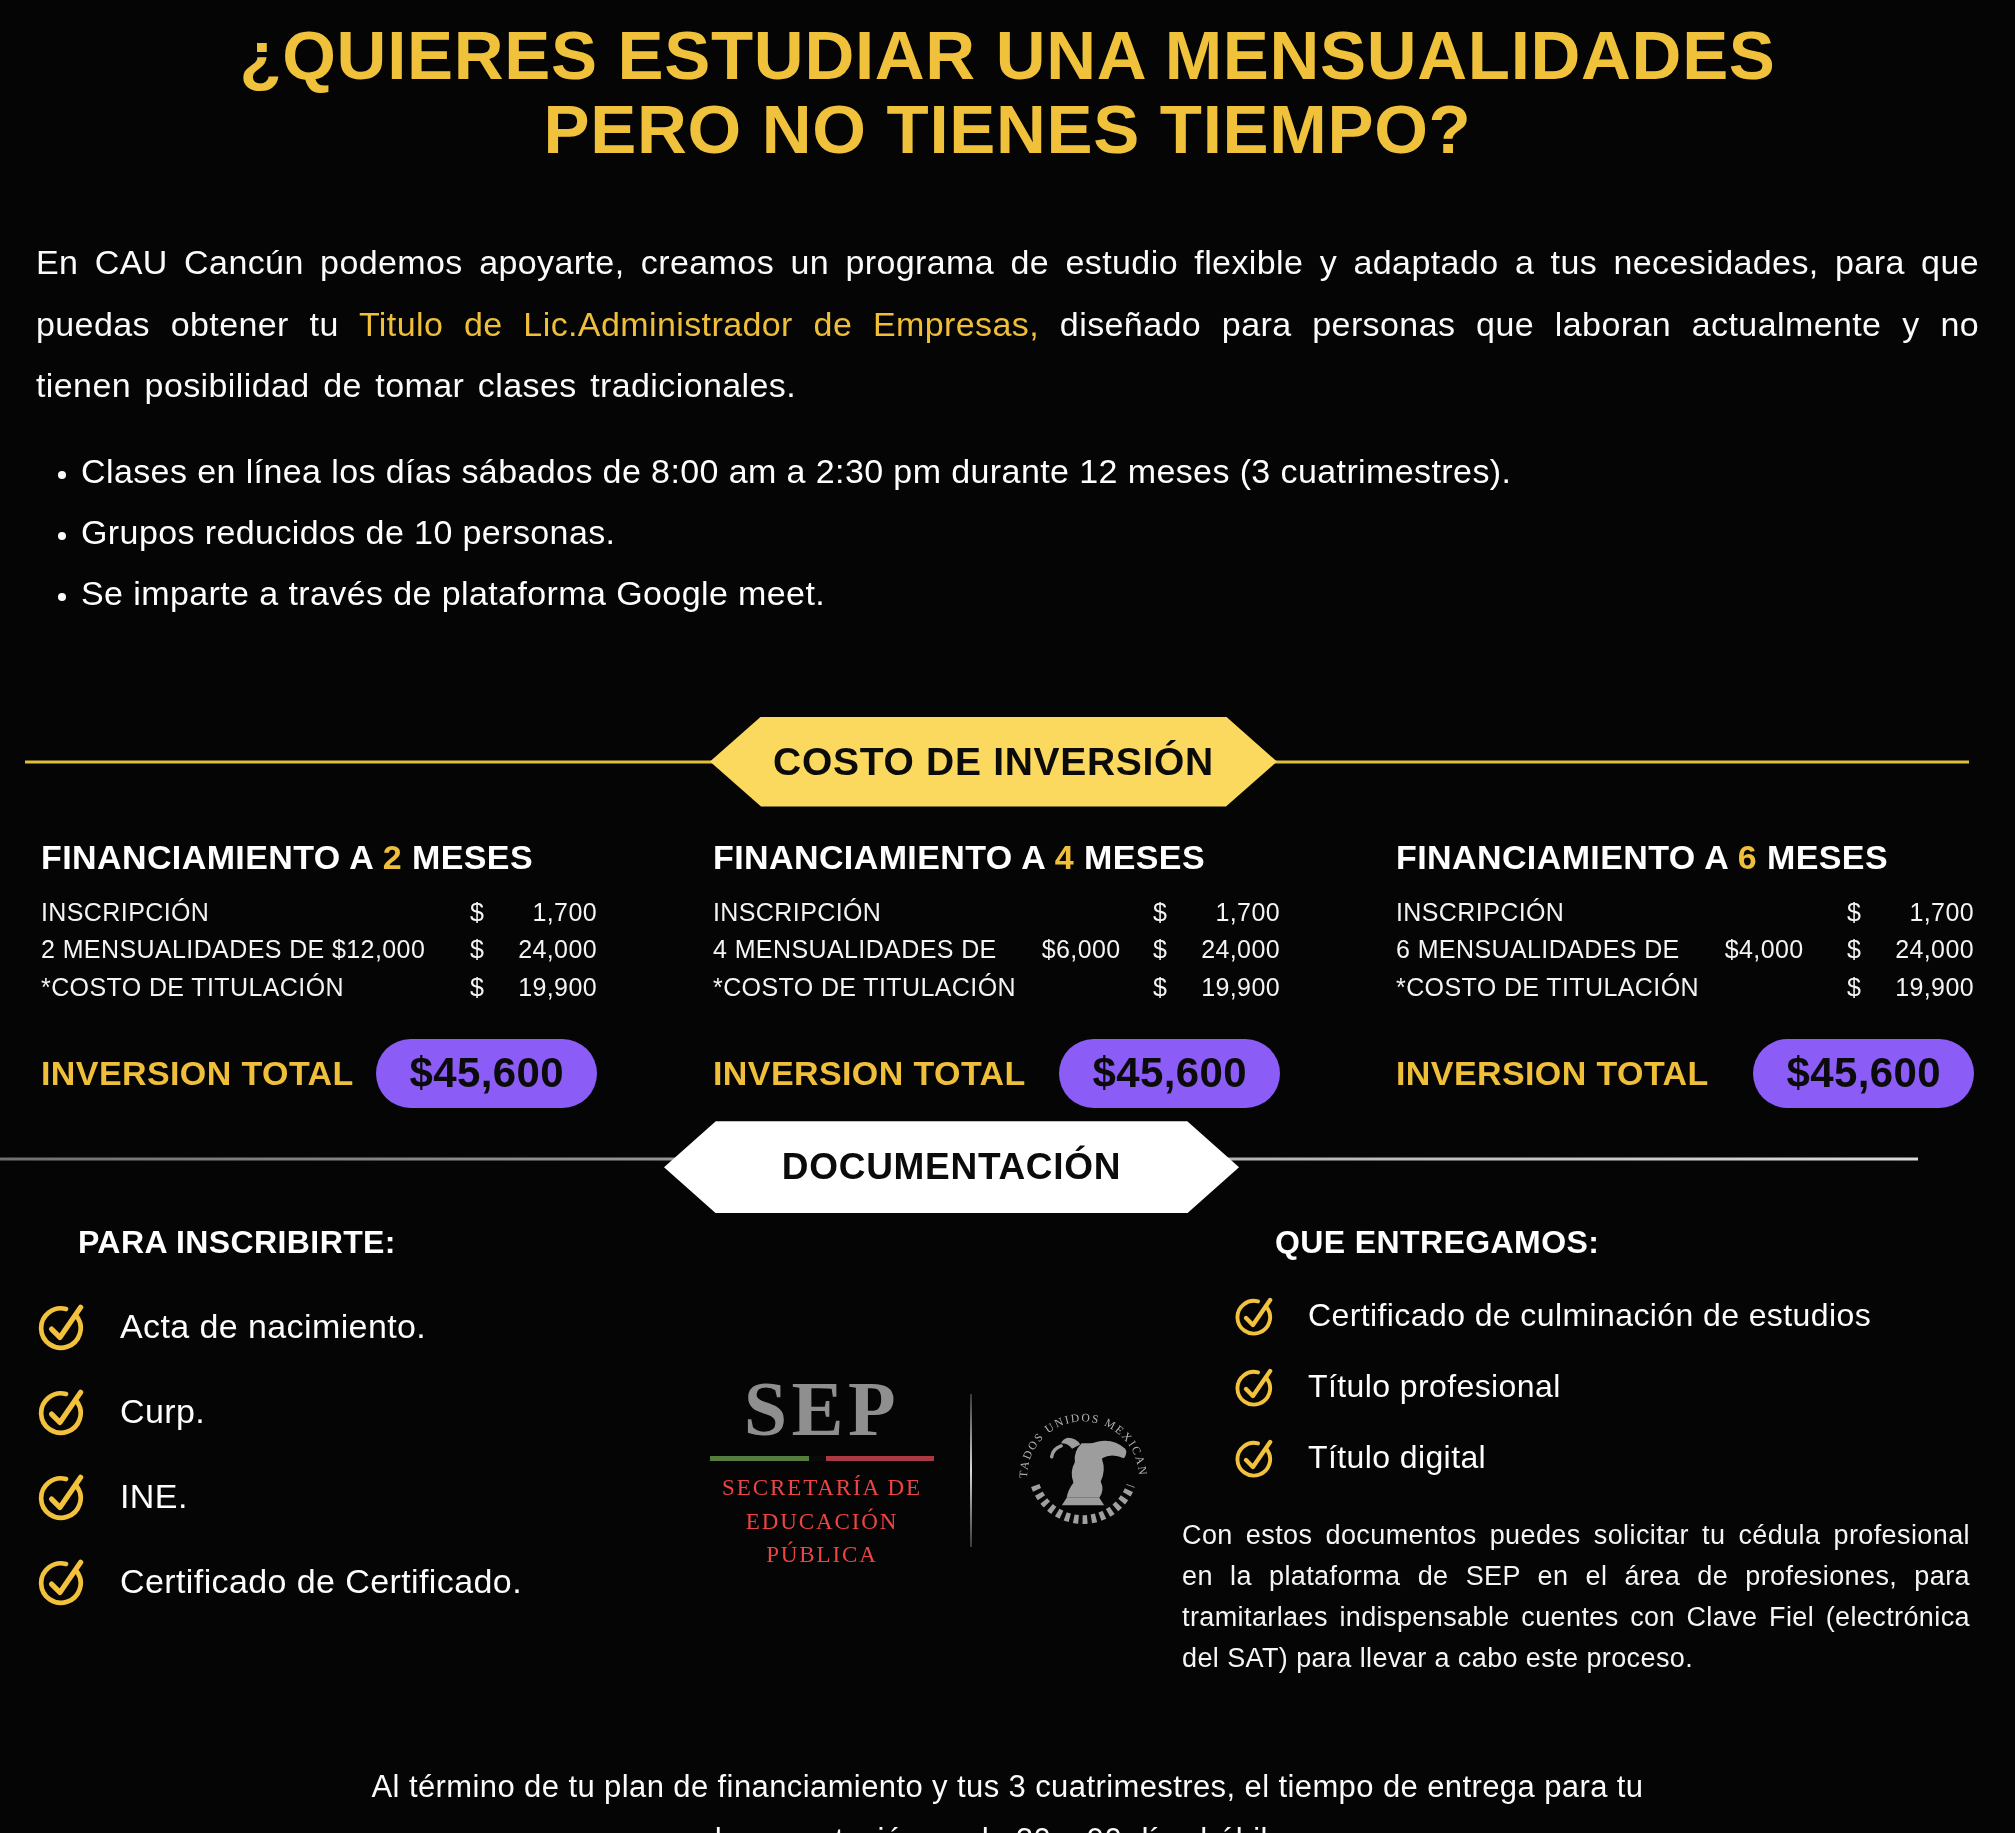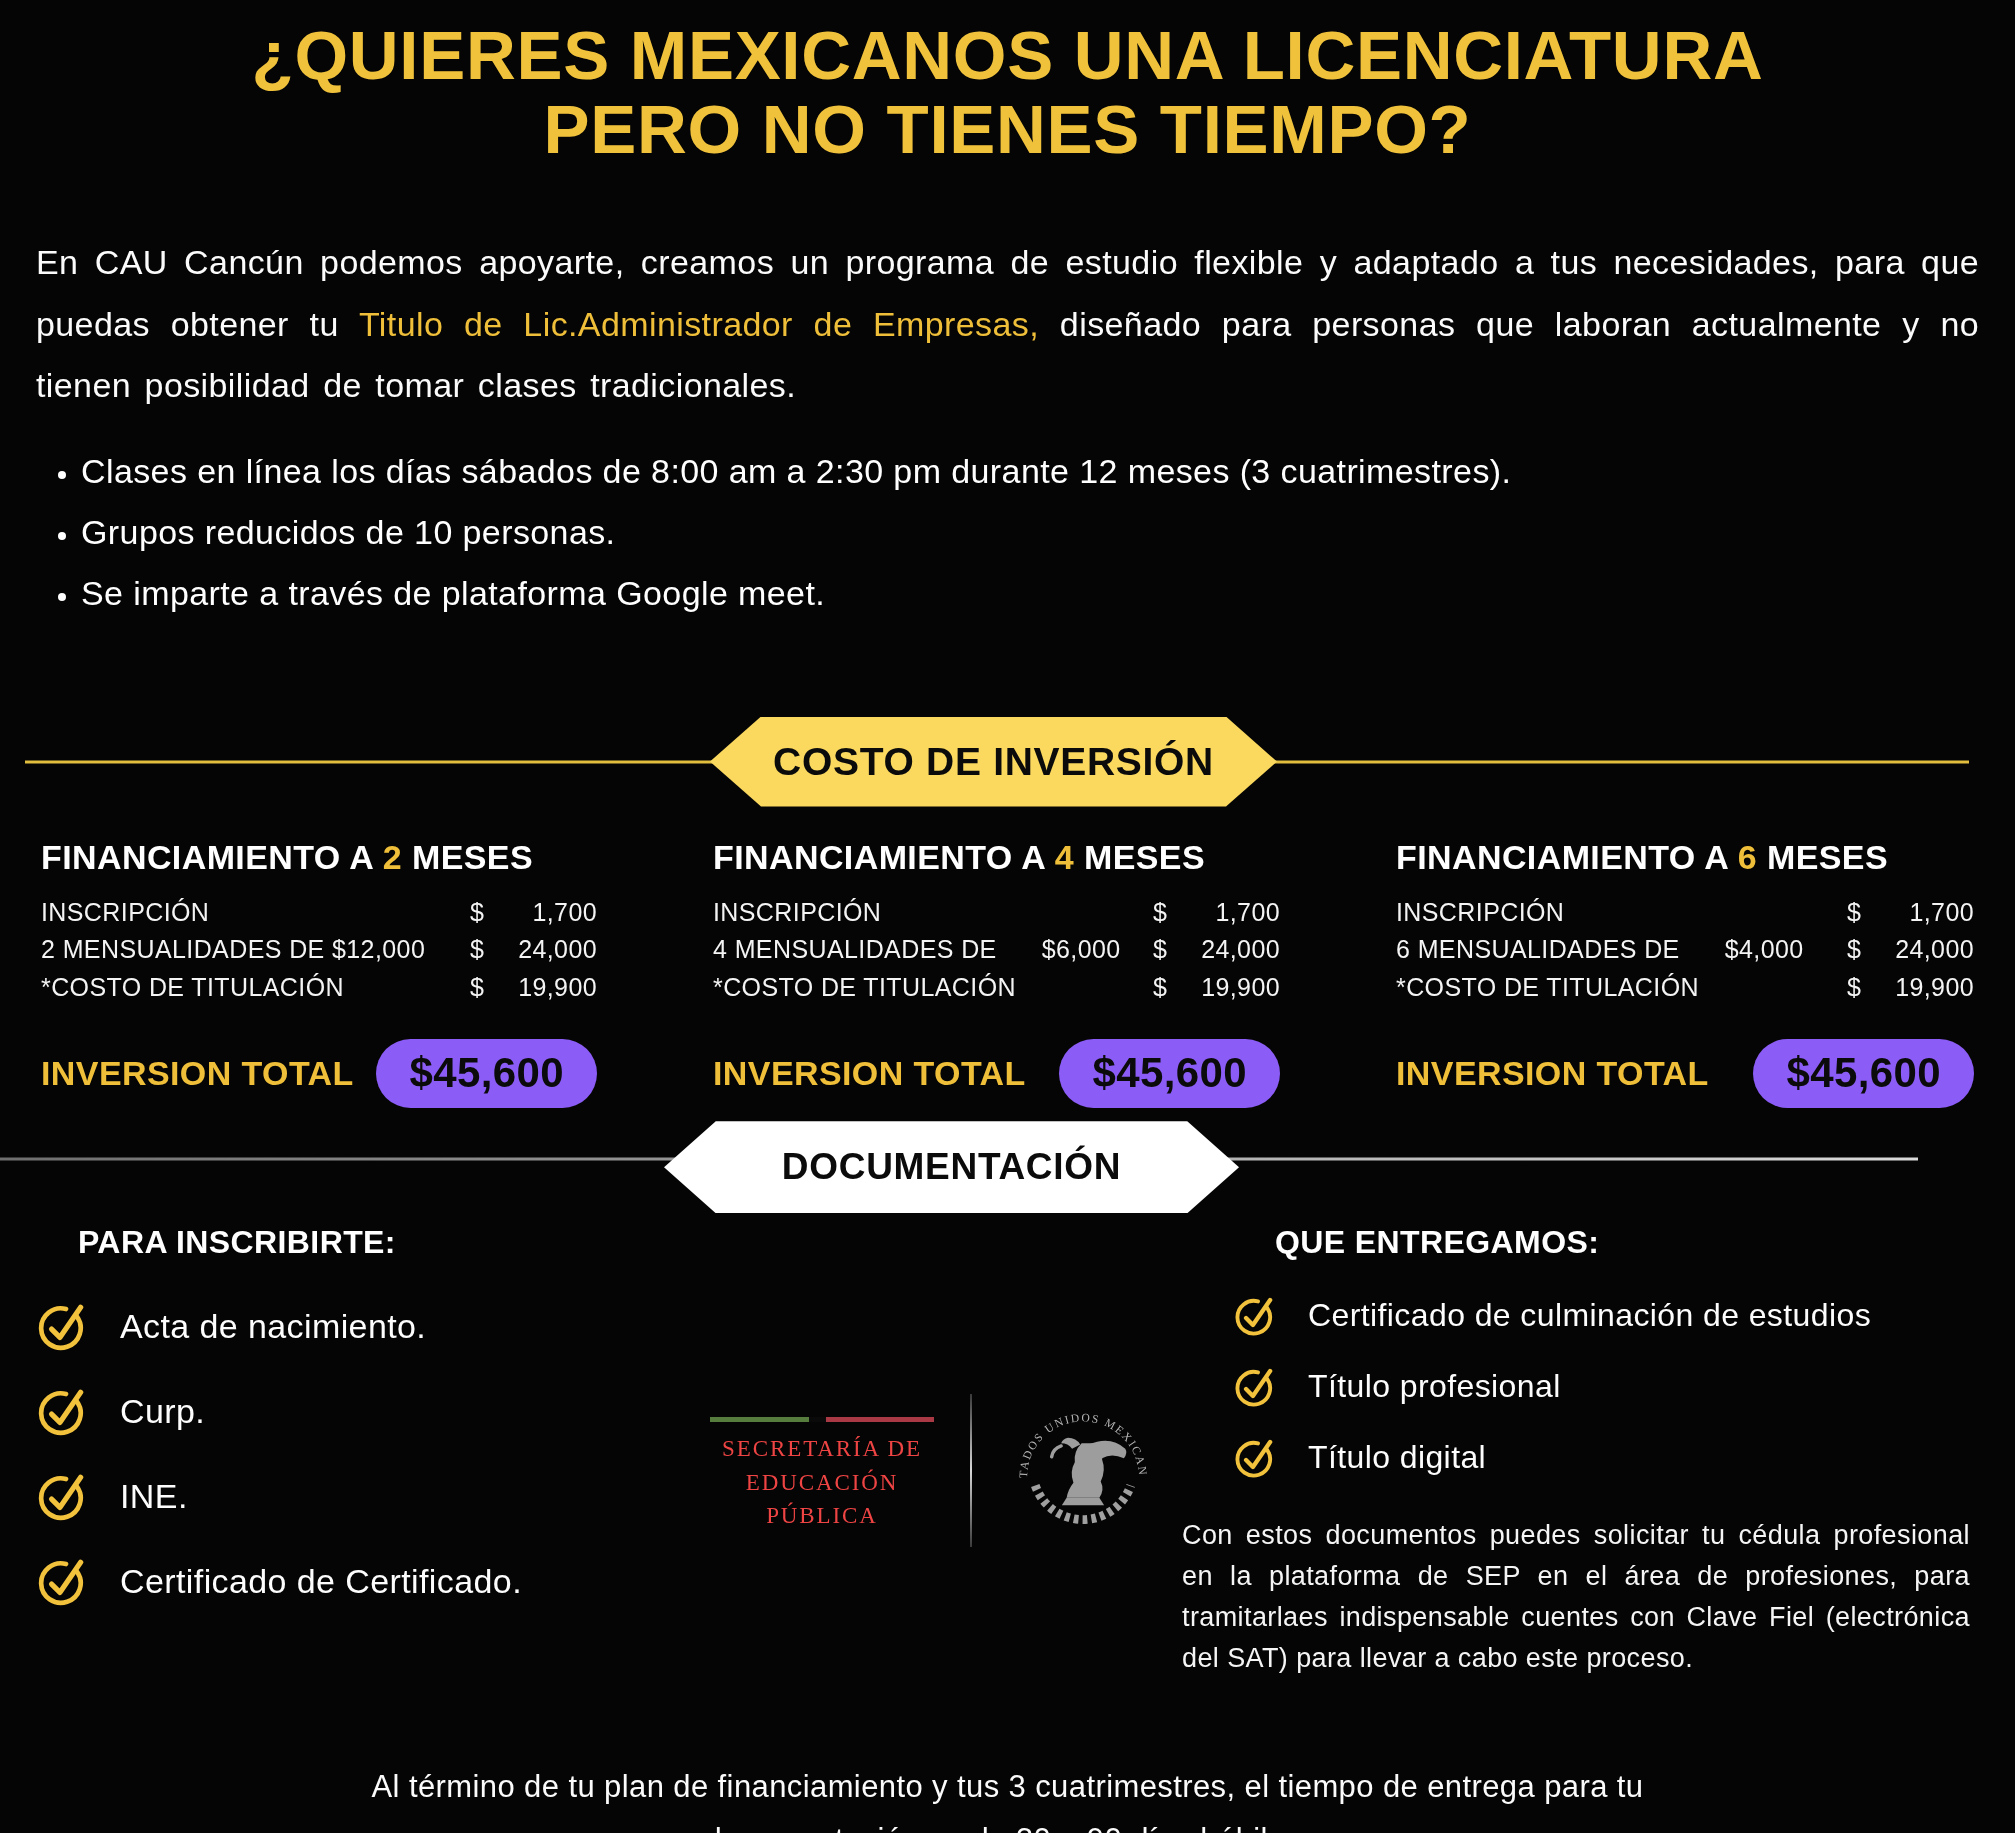--- a/index.html
+++ b/index.html
@@ -184,21 +184,21 @@
     line-height:1.72;letter-spacing:0.4px;
     color:#fbfbfb;
   }
 </style>
 </head>
 <body>
 
 <div class="page">
 
   <div class="title">
-    <div>¿QUIERES MEXICANOS UNA LICENCIATURA</div>
+    <div>¿QUIERES ESTUDIAR UNA MENSUALIDADES</div>
     <div>PERO NO TIENES TIEMPO?</div>
   </div>
 
   <p class="intro"><span>En CAU Cancún podemos apoyarte,  creamos un programa de estudio flexible y adaptado a tus necesidades, para que puedas obtener tu </span><span class="hl">Titulo de Lic.Administrador de Empresas,</span><span> diseñado para personas que laboran actualmente y no tienen posibilidad de tomar clases tradicionales.</span></p>
 
   <ul class="bullets">
     <li><span>Clases en línea los días sábados de 8:00 am a 2:30 pm durante 12 meses (3 cuatrimestres).</span></li>
     <li><span>Grupos reducidos de 10 personas.</span></li>
     <li><span>Se imparte a través de plataforma Google meet.</span></li>
   </ul>
@@ -350,20 +350,21 @@
               <path class="ring" d="M 55.8 17.3 A 38 38 0 1 0 77.1 32.2"></path>
               <path class="tick" d="M 28 56 L 44 72 L 84 14"></path>
             </svg>
           <span>Certificado de Certificado.</span>
         </li>
       </ul>
     </div>
 
     <div class="sep-block">
       <div class="sep-left">
+        <div class="sep-acronym">SEP</div>
         <div class="sep-line"></div>
         <div class="sep-sub">
           <div>SECRETARÍA DE</div>
           <div>EDUCACIÓN PÚBLICA</div>
         </div>
       </div>
       <div class="sep-divider"></div>
       <svg class="seal" viewBox="0 0 220 220">
         <defs>
             <path id="sealArc" d="M 28 120 A 82 82 0 0 1 192 120"></path>

